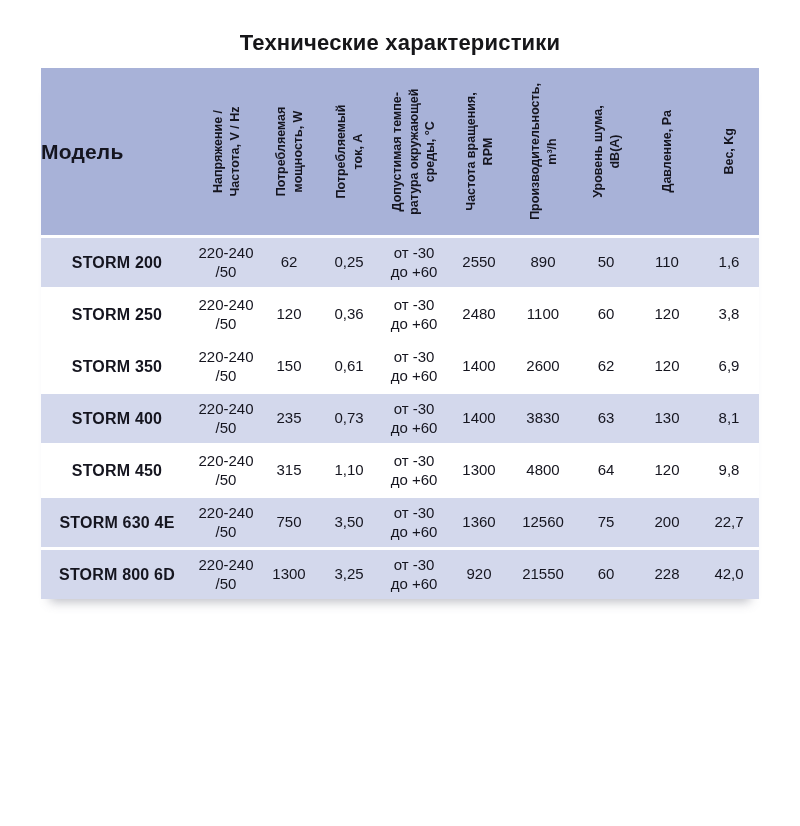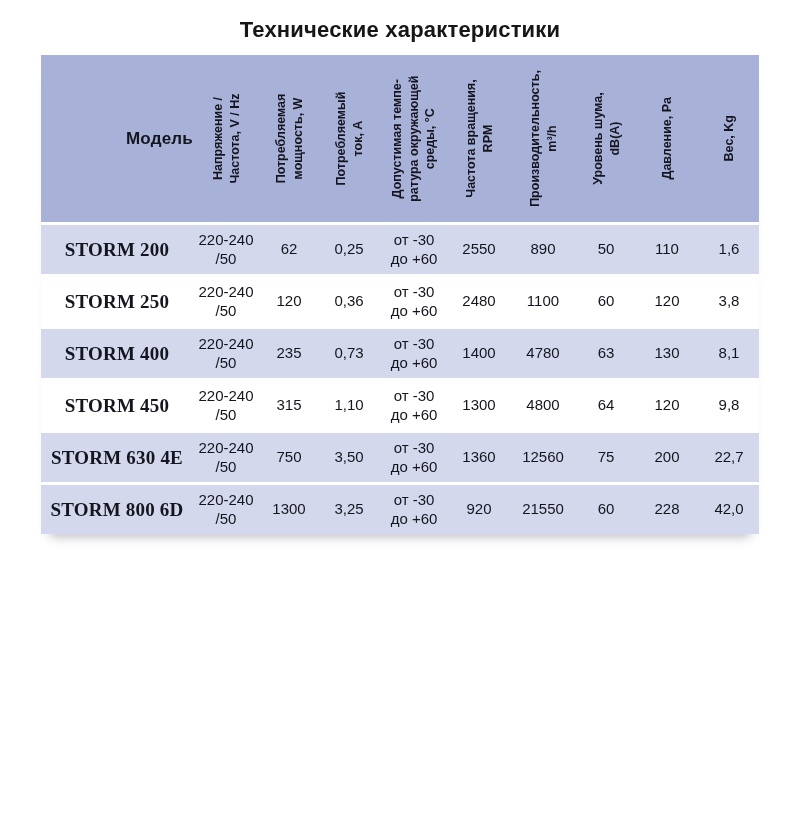--- a/index.html
+++ b/index.html
@@ -11,21 +11,21 @@
     font-family: "Liberation Sans", sans-serif;
     overflow: hidden;
   }
   .page {
     width: 800px;
     height: 826px;
     background: #ffffff;
   }
   .title {
     margin: 0 0 12px 0;
-    padding-top: 17px;
+    padding-top: 30px;
     text-align: center;
     font-size: 22px;
     line-height: 26px;
     font-weight: bold;
     color: #161619;
     letter-spacing: 0.2px;
   }
   .table-wrap {
     width: 718px;
     margin: 0 auto;
@@ -39,22 +39,22 @@
   }
   thead th {
     background: var(--header-bg, #a8b2d8);
     height: 167px;
     padding: 0;
     vertical-align: middle;
     font-weight: bold;
     color: var(--text, #15151f);
   }
   th.model-th {
-    font-size: 17px;
-    text-align: right;
+    font-size: 21px;
+    text-align: left;
     letter-spacing: 0.2px;
   }
   .rot-wrap {
     display: flex;
     align-items: center;
     justify-content: center;
     height: 167px;
     width: 100%;
     overflow: visible;
   }
@@ -79,24 +79,23 @@
     font-size: 15px;
     line-height: 1.25;
     color: var(--text, #15151f);
     white-space: pre-line;
     padding: 0 2px;
   }
   tr.shaded td { background: var(--shaded-bg, #d3d8ec); }
   tr.plain td  { background: #ffffff; }
   td.model {
     font-weight: bold;
-    font-size: 19px;
+    font-size: 16px;
     letter-spacing: 0.2px;
     white-space: nowrap;
-    font-family: Liberation Serif, serif;
   }
 </style>
 </head>
 <body>
 
 <div class="page">
   <h1 class="title">Технические характеристики</h1>
 
   <div class="table-wrap">
     <table>
@@ -196,30 +195,44 @@
             <td>120</td>
             <td>0,36</td>
             <td>от -30
 до +60</td>
             <td>2480</td>
             <td>1100</td>
             <td>60</td>
             <td>120</td>
             <td>3,8</td>
           </tr>
+          <tr class="plain">
+            <td class="model">STORM 350</td>
+            <td>220-240
+/50</td>
+            <td>150</td>
+            <td>0,61</td>
+            <td>от -30
+до +60</td>
+            <td>1400</td>
+            <td>2600</td>
+            <td>62</td>
+            <td>120</td>
+            <td>6,9</td>
+          </tr>
           <tr class="shaded">
             <td class="model">STORM 400</td>
             <td>220-240
 /50</td>
             <td>235</td>
             <td>0,73</td>
             <td>от -30
 до +60</td>
             <td>1400</td>
-            <td>4780</td>
+            <td>3830</td>
             <td>63</td>
             <td>130</td>
             <td>8,1</td>
           </tr>
           <tr class="plain">
             <td class="model">STORM 450</td>
             <td>220-240
 /50</td>
             <td>315</td>
             <td>1,10</td>

